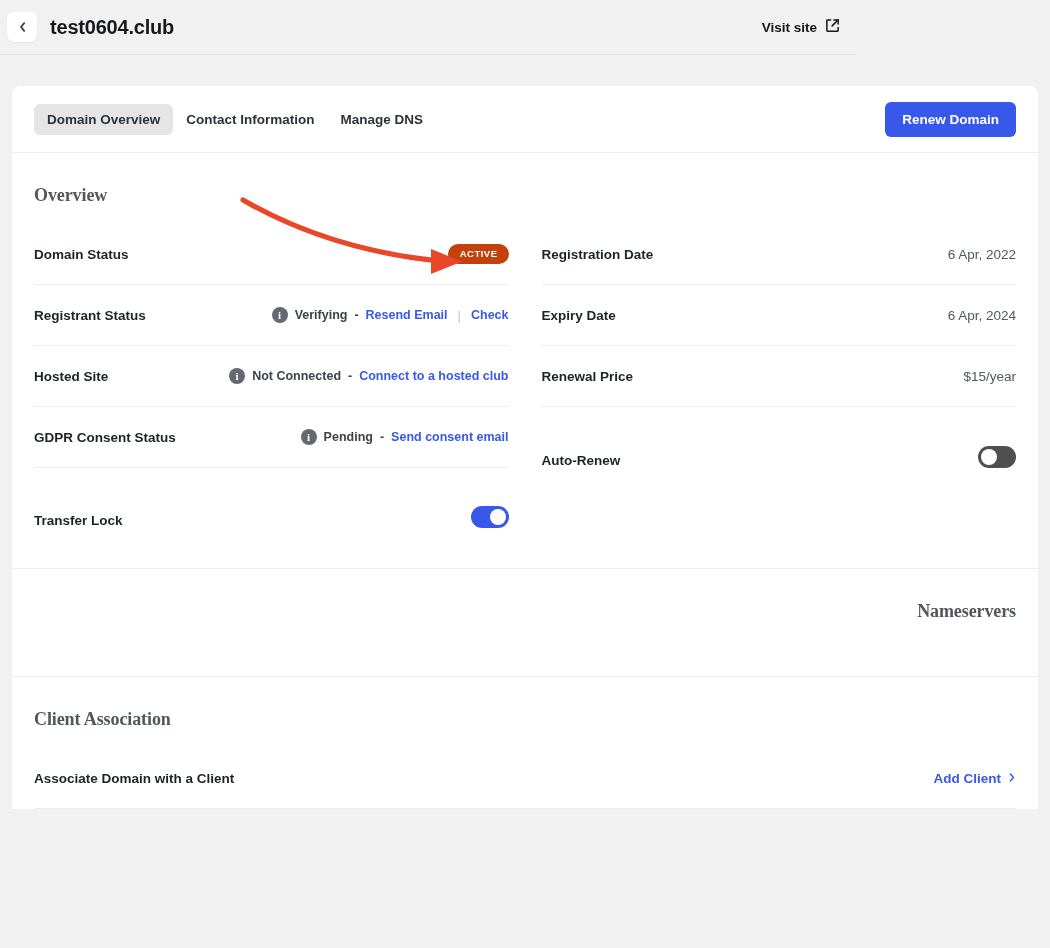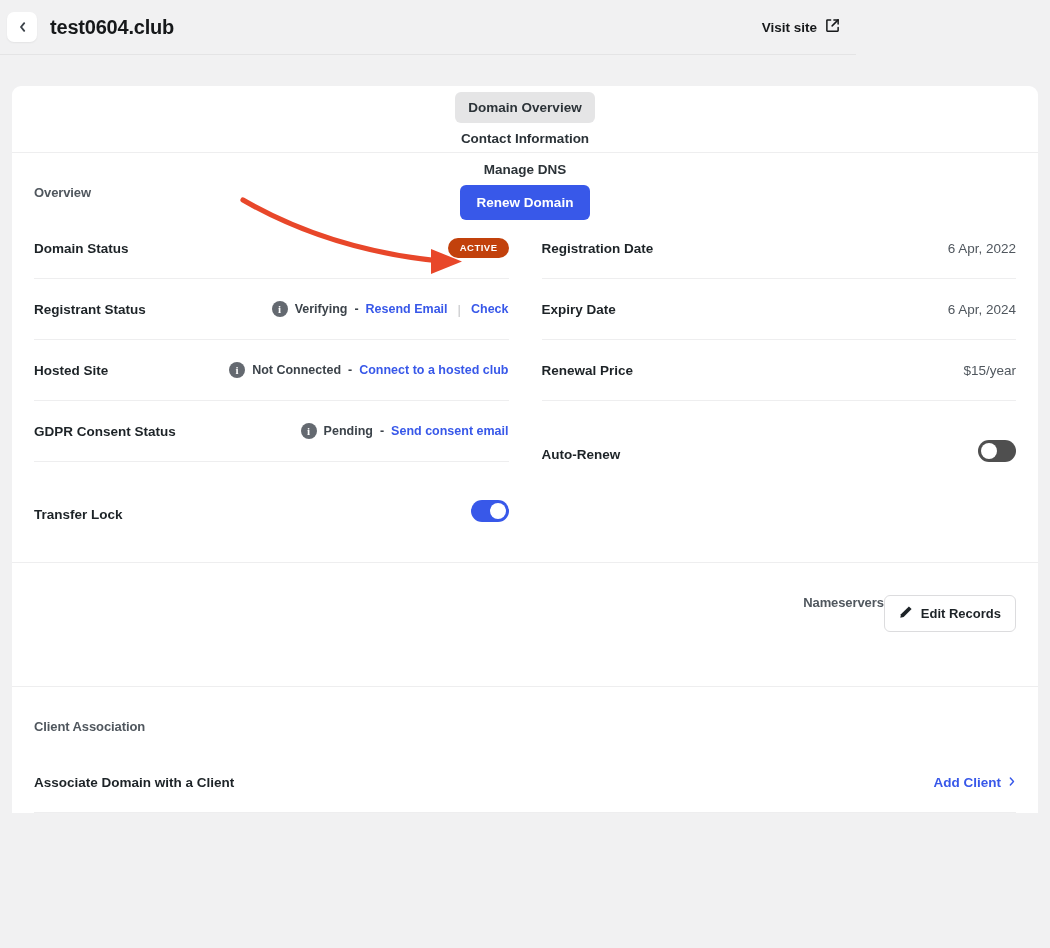--- a/index.html
+++ b/index.html
@@ -69,25 +69,24 @@
     background: #ffffff;
     border-radius: 9px 9px 0 0;
     box-sizing: border-box;
     overflow: hidden;
   }
 
   .tabsrow {
     height: 67px;
     display: flex;
     align-items: center;
-    padding: 6px 22px;
+    padding: 13px 22px;
     border-bottom: 1px solid #eeeeef;
     box-sizing: border-box;
     position: relative;
-    flex-direction: column;
   }
   .tab {
     font-size: 13.5px;
     font-weight: bold;
     color: #2c3338;
     padding: 8px 13px;
     border-radius: 6px;
     cursor: pointer;
     white-space: nowrap;
   }
@@ -106,26 +105,27 @@
     font-family: inherit;
     white-space: nowrap;
   }
 
   
   .section {
     padding: 0 22px;
   }
   .section-div { border-bottom: 1px solid #eeeeef; }
   .section-title {
-    font-size: 13px;
+    font-size: 18px;
     font-weight: bold;
     color: #50575e;
     padding-top: 32px;
     padding-bottom: 18px;
     letter-spacing: -0.1px;
+    font-family: Liberation Serif, serif;
   }
   .section-head {
     display: flex;
     align-items: flex-start;
     justify-content: flex-end;
     padding-top: 32px;
     padding-bottom: 14px;
   }
   .section-head .section-title {
     padding-top: 0;
@@ -388,28 +388,20 @@
       </div>
       <div class="row empty"></div>
 
     </div>
     <div class="spacer-block"></div>
   </div>
 
   <div class="section section-div">
     <div class="section-head">
       <div class="section-title">Nameservers</div>
-      <button class="btn-secondary">
-        <span>
-          <svg width="14" height="14" viewBox="0 0 16 16">
-            <path d="M11.3 1.6 L14.4 4.7 L5.3 13.8 L1.5 14.5 L2.2 10.7 Z" fill="#1d2327"></path>
-          </svg>
-        </span>
-        <span>Edit Records</span>
-      </button>
     </div>
 
     <div class="spacer-block"></div>
   </div>
 
   <div class="section">
     <div class="section-title">Client Association</div>
     <div class="row">
       <span class="row-label">Associate Domain with a Client</span>
       <a class="link-chev">

